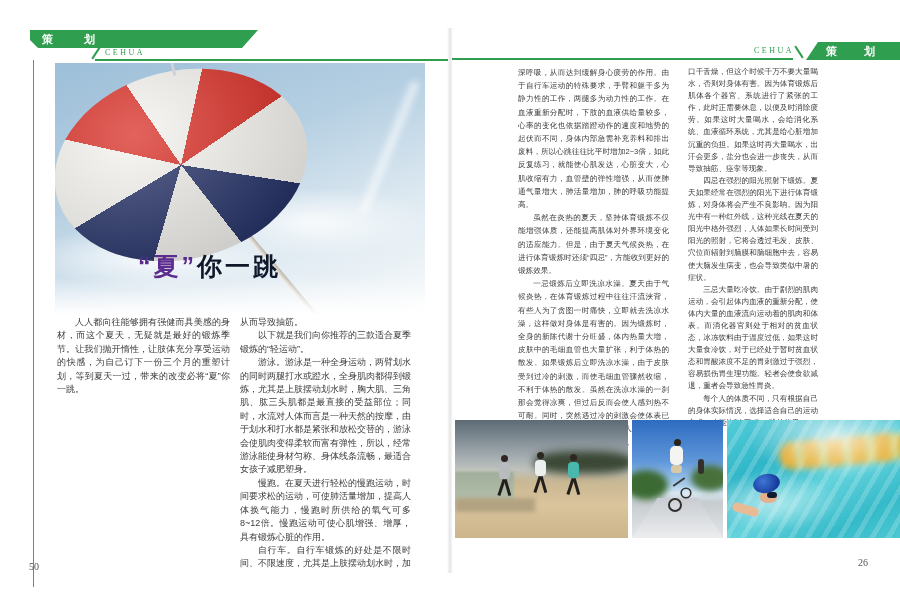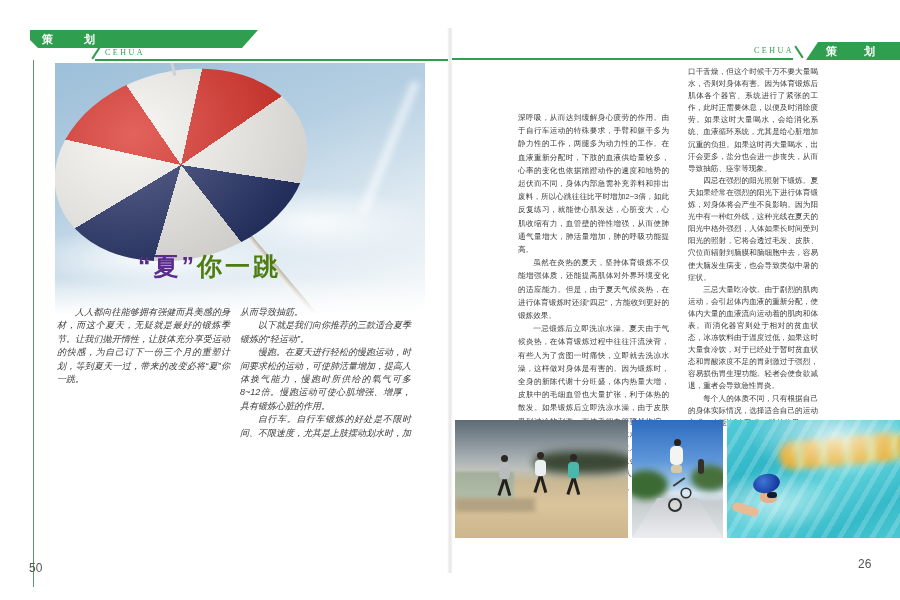--- a/index.html
+++ b/index.html
@@ -52,35 +52,35 @@
       #1f2c63 0 12%, #f5f4f0 12% 24%, #d8271e 24% 36%, #f5f3ee 36% 49%,
       #d8271e 49% 61%, #f7f5f1 61% 73%, #1f2c63 73% 85%, #eeede9 85% 100%); }
   .canopy::after { content:""; position:absolute; inset:0; border-radius:50%;
     background:radial-gradient(ellipse at 35% 28%,rgba(255,255,255,.28),rgba(0,0,0,.16) 88%); }
   .ferrule { left:116px; top:-7px; width:3px; height:20px; background:#cfd2d6;
     transform:rotate(-14deg); }
 
   .hero-title { left:138px; top:250px; font-size:25px; font-weight:bold;
     letter-spacing:3px; white-space:nowrap; z-index:6; }
   .t-accent { color:#5b2c8e; }
-  .t-rest { color:#4d7c0f; }
+  .t-rest { color:#0f172a; }
 
   
   .col { position:absolute; text-align:justify; color:#3b3b3b; }
   .col p { margin:0; text-indent:2em; }
   .col p.cont { text-indent:0; }
-  .lp-col { top:306px; width:173px; font-size:9px; line-height:13.4px;font-style:italic; }
+  .lp-col { top:316px; width:173px; font-size:9px; line-height:13.4px; }
   .lp-c1 { left:57px; }
   .lp-c2 { left:240px; width:171px; }
   .rp-col { top:66px; font-size:7.6px; }
-  .rp-c1 { left:518px; width:151px; line-height:13.2px;margin-top:45px; }
+  .rp-c1 { left:518px; width:151px; line-height:13.2px; }
   .rp-c2 { left:688px; width:130px; line-height:12.1px; }
   .byline { text-align:right; margin-top:3px; padding-right:2px; }
 
-  .pagenum { font-size:12px; color:#555; }
+  .pagenum { font-size:10px; color:#555;font-family:Liberation Serif, serif; }
   .pn-left { left:29px; top:561px; }
   .pn-right { left:858px; top:557px; }
 
   
   .ph { position:absolute; top:420px; height:118px; overflow:hidden; }
   .ph-runners { left:455px; width:173px;
     background:linear-gradient(180deg,#5e6a74 0%,#7e8a92 15%,#a6aeb2 32%,#bfc2bd 42%,#c9b894 52%,#d9c49c 72%,#cdb58c 100%); }
   .trees { right:-6px; top:26%; width:58%; height:20%; background:#27351f;
     filter:blur(4px); border-radius:40%; opacity:.85; }
   .water { left:0; top:44%; width:34%; height:30%;
@@ -159,20 +159,21 @@
   <div class="abs hero-title">
     <span class="t-accent">“夏”</span><span class="t-rest">你一跳</span>
   </div>
 
   <div class="col lp-col lp-c1">
     <p>人人都向往能够拥有强健而具美感的身材，而这个夏天，无疑就是最好的锻炼季节。让我们抛开惰性，让肢体充分享受运动的快感，为自己订下一份三个月的重塑计划，等到夏天一过，带来的改变必将“夏”你一跳。</p>
   </div>
   <div class="col lp-col lp-c2">
     <p class="cont">从而导致抽筋。</p>
     <p>以下就是我们向你推荐的三款适合夏季锻炼的“轻运动”。</p>
+    <p>游泳。游泳是一种全身运动，两臂划水的同时两腿打水或蹬水，全身肌肉都得到锻炼，尤其是上肢摆动划水时，胸大肌、三角肌、肱三头肌都是最直接的受益部位；同时，水流对人体而言是一种天然的按摩，由于划水和打水都是紧张和放松交替的，游泳会使肌肉变得柔软而富有弹性，所以，经常游泳能使身材匀称、身体线条流畅，最适合女孩子减肥塑身。</p>
     <p>慢跑。在夏天进行轻松的慢跑运动，时间要求松的运动，可使肺活量增加，提高人体换气能力，慢跑时所供给的氧气可多8~12倍。慢跑运动可使心肌增强、增厚，具有锻炼心脏的作用。</p>
     <p>自行车。自行车锻炼的好处是不限时间、不限速度，尤其是上肢摆动划水时，加</p>
   </div>
 
   <div class="col rp-col rp-c1">
     <p class="cont">深呼吸，从而达到缓解身心疲劳的作用。由于自行车运动的特殊要求，手臂和躯干多为静力性的工作，两腿多为动力性的工作。在血液重新分配时，下肢的血液供给量较多，心率的变化也依据踏蹬动作的速度和地势的起伏而不同，身体内部急需补充养料和排出废料，所以心跳往往比平时增加2~3倍，如此反复练习，就能使心肌发达，心脏变大，心肌收缩有力，血管壁的弹性增强，从而使肺通气量增大，肺活量增加，肺的呼吸功能提高。</p>
     <p>虽然在炎热的夏天，坚持体育锻炼不仅能增强体质，还能提高肌体对外界环境变化的适应能力。但是，由于夏天气候炎热，在进行体育锻炼时还须“四忌”，方能收到更好的锻炼效果。</p>
     <p>一忌锻炼后立即洗凉水澡。夏天由于气候炎热，在体育锻炼过程中往往汗流浃背，有些人为了贪图一时痛快，立即就去洗凉水澡，这样做对身体是有害的。因为锻炼时，全身的新陈代谢十分旺盛，体内热量大增，皮肤中的毛细血管也大量扩张，利于体热的散发。如果锻炼后立即洗凉水澡，由于皮肤受到过冷的刺激，而使毛细血管骤然收缩，不利于体热的散发。虽然在洗凉水澡的一刹那会觉得凉爽，但过后反而会使人感到热不可耐。同时，突然遇过冷的刺激会使体表已张开了的汗孔骤然关闭，容易使人生病。</p>
     <p>二忌大量喝水。夏天出汗多，会感到</p>
   </div>

